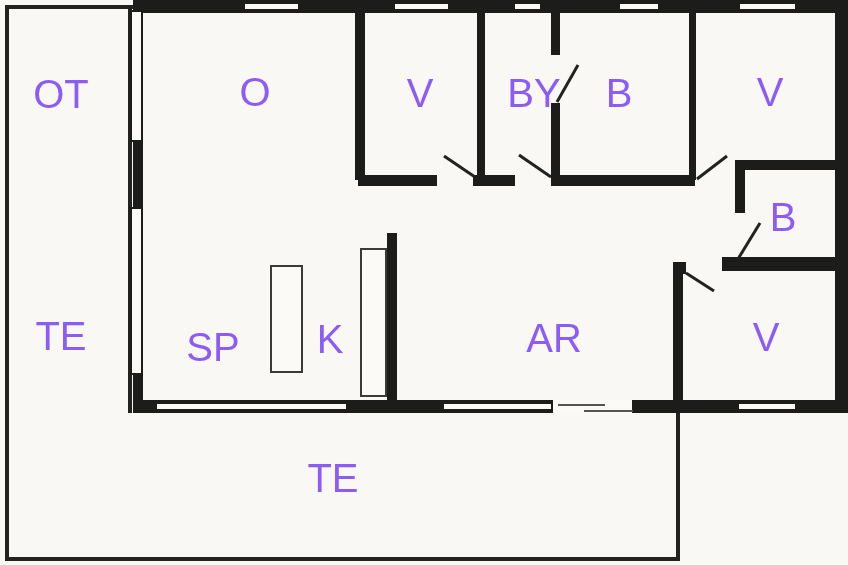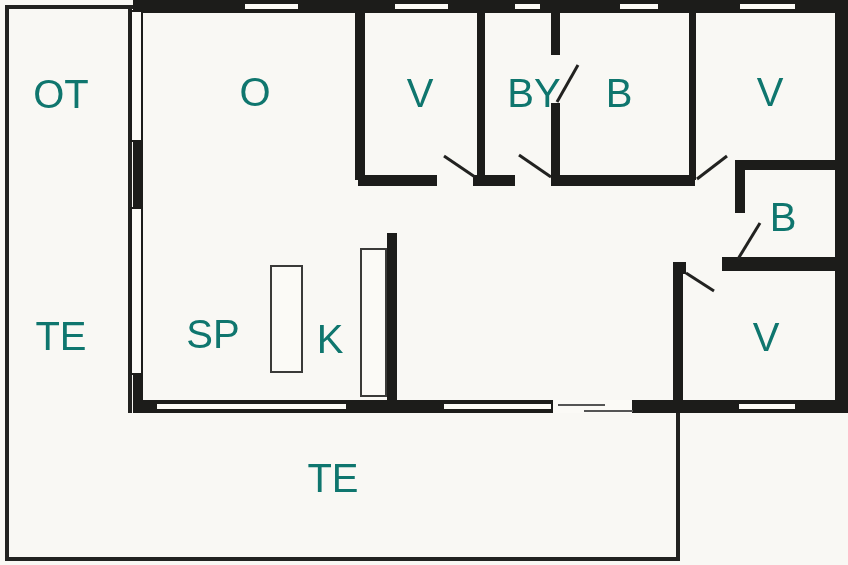--- a/index.html
+++ b/index.html
@@ -13,21 +13,21 @@
   .wall{position:absolute;background:#1c1c1a;}
   .tline{position:absolute;background:#222220;}
   .window{position:absolute;background:#fbfaf6;border:2px solid #1c1c1a;box-sizing:border-box;}
   .slidegap{position:absolute;background:#fbfaf6;}
   .slideline{position:absolute;background:#555;height:2px;}
   .fixture{position:absolute;background:#fbfaf6;border:2px solid #3a3a38;box-sizing:border-box;}
   .room-label{
     position:absolute;
     transform:translate(-50%,-50%);
     font-size:40px;
-    color:#0f766e;
+    color:#8b5cf6;
     letter-spacing:0px;
     white-space:nowrap;
     line-height:1;
   }
   svg.swings{position:absolute;left:0;top:0;pointer-events:none;}
 </style>
 </head>
 <body>
 
 <div id="plan">
@@ -90,18 +90,19 @@
   </svg>
 
   <div class="room-label" style="left:61px;top:94px;">OT</div>
   <div class="room-label" style="left:255px;top:92px;">O</div>
   <div class="room-label" style="left:420px;top:93px;">V</div>
   <div class="room-label" style="left:534px;top:93px;">BY</div>
   <div class="room-label" style="left:619px;top:93px;">B</div>
   <div class="room-label" style="left:770px;top:92px;">V</div>
   <div class="room-label" style="left:783px;top:217px;">B</div>
   <div class="room-label" style="left:61px;top:336px;">TE</div>
-  <div class="room-label" style="left:213px;top:334px;">SP</div>
+  <div class="room-label" style="left:213px;top:347px;">SP</div>
   <div class="room-label" style="left:330px;top:339px;">K</div>
+  <div class="room-label" style="left:554px;top:338px;">AR</div>
   <div class="room-label" style="left:766px;top:337px;">V</div>
   <div class="room-label" style="left:333px;top:478px;">TE</div>
 
 </div>
 
 </body></html>

